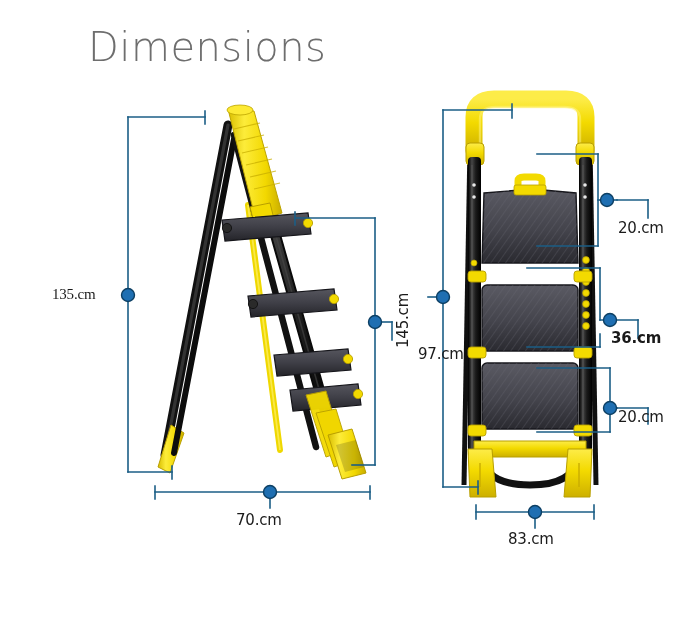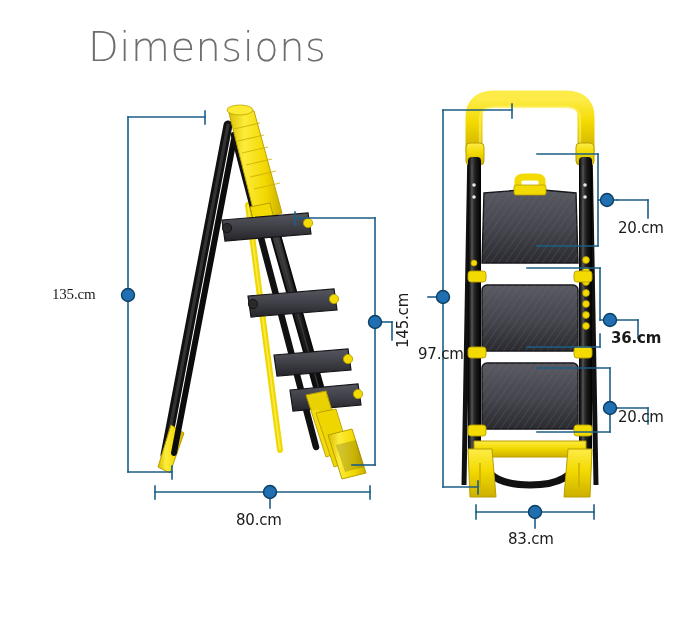--- a/index.html
+++ b/index.html
@@ -321,21 +321,21 @@
       <circle cx="610" cy="320" r="6.5" fill="#1f6fb2" stroke="#0d3f63" stroke-width="1.4"></circle>
       <circle cx="610" cy="408" r="6.5" fill="#1f6fb2" stroke="#0d3f63" stroke-width="1.4"></circle>
       <circle cx="535" cy="512" r="6.5" fill="#1f6fb2" stroke="#0d3f63" stroke-width="1.4"></circle>
     </g>
   </svg>
 
   <div class="dim-label" style="left:52px; top:286px;font-family:Liberation Serif, serif;">135.cm</div>
 
   <div class="dim-label" style="left:380px; top:345px;margin-left:38px;">97.cm</div>
 
-  <div class="dim-label" style="left:236px; top:511px;">80.cm</div>
+  <div class="dim-label" style="left:236px; top:511px;">70.cm</div>
 
   <div class="dim-label rot" style="left:412px; top:330px;">145.cm</div>
 
   <div class="dim-label" style="left:618px; top:219px;">20.cm</div>
 
   <div class="dim-label" style="left:611px; top:329px;font-weight:bold;">36.cm</div>
 
   <div class="dim-label" style="left:618px; top:408px;">20.cm</div>
 
   <div class="dim-label" style="left:508px; top:530px;">83.cm</div>

